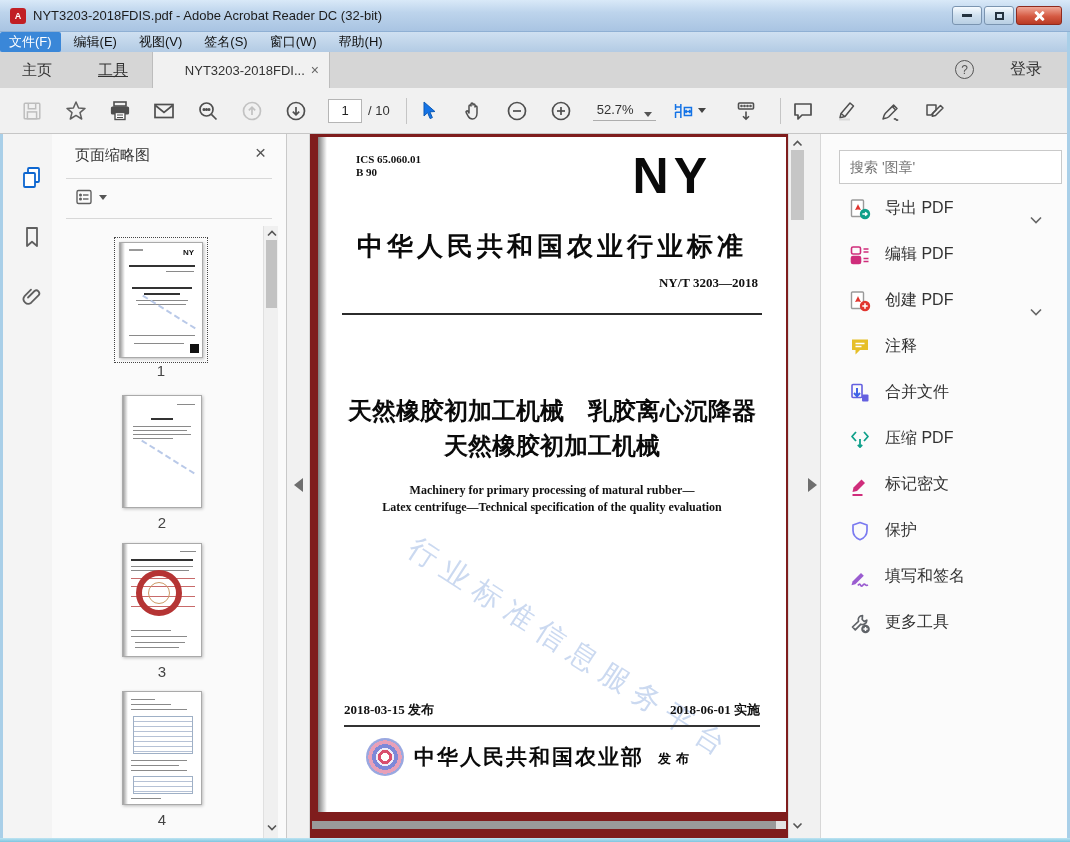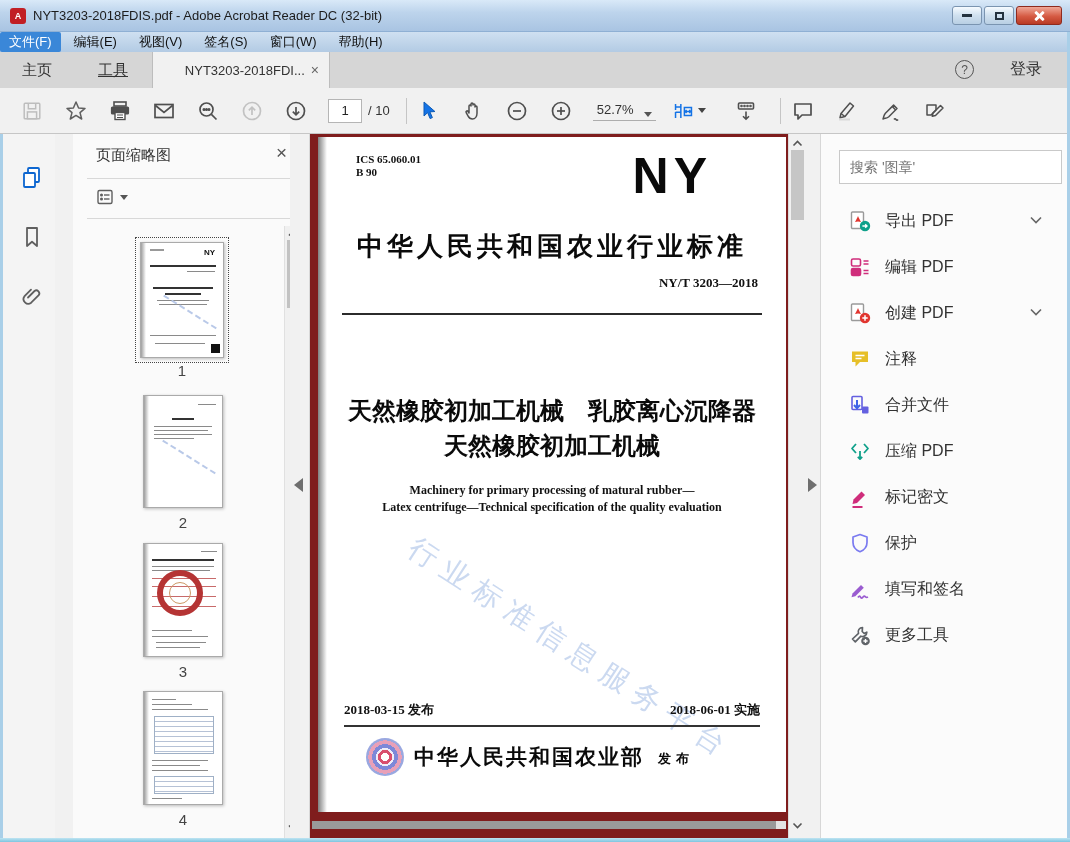--- a/index.html
+++ b/index.html
@@ -51,21 +51,21 @@
   .zoomtxt { font-size:13px; color:#333; margin-right:10px; }
   .caret { width:0; height:0; border-left:4px solid transparent; border-right:4px solid transparent; border-top:5px solid #555; }
   .caret.blue { border-top-color:#444; }
 
   
   .content { position:absolute; left:0; top:134px; width:1070px; height:704px; }
 
   .rail { position:absolute; left:0; top:0; width:55px; height:704px; background:#f4f4f4; border-left:3px solid #a9cfe8; }
   .rail .ric { position:absolute; left:16px; width:26px; height:26px; }
 
-  .thumbpanel { position:absolute; left:73px; top:0; width:235px; height:704px; background:#fafafa; border-right:1px solid #c9c9c9; }
+  .thumbpanel { position:absolute; left:52px; top:0; width:235px; height:704px; background:#fafafa; border-right:1px solid #c9c9c9; }
   .tp-title { position:absolute; left:23px; top:12px; font-size:15px; color:#333; }
   .tp-close { position:absolute; left:203px; top:8px; font-size:19px; color:#555; }
   .tp-div1 { position:absolute; left:14px; top:44px; width:206px; height:1px; background:#d8d8d8; }
   .tp-opts { position:absolute; left:23px; top:54px; display:flex; align-items:center; gap:6px; }
   .tp-div2 { position:absolute; left:14px; top:84px; width:206px; height:1px; background:#d8d8d8; }
 
   .mini { position:absolute; background:#fff; border:1px solid #aaa; box-shadow:1px 1px 3px rgba(0,0,0,.25); overflow:hidden; }
   .mini::before { content:""; position:absolute; left:0; top:0; bottom:0; width:5px;
     background:linear-gradient(to right, rgba(0,0,0,.38), rgba(0,0,0,0)); }
   .mini.sel { outline:1px dotted #444; outline-offset:4px; }
@@ -119,21 +119,21 @@
   .hscroll .thumb { position:absolute; left:0; top:0; width:464px; height:8px; background:#9a9a9a; }
 
   .vscroll { position:absolute; left:788px; top:0; width:18px; height:704px; background:#f1f1f1; border-left:1px solid #dcdcdc; }
   .vscroll .thumb { position:absolute; left:2px; top:16px; width:13px; height:70px; background:#c6c6c6; }
   .chev { position:absolute; left:3px; }
 
   .rightpanel { position:absolute; left:820px; top:0; width:247px; height:704px; background:#fbfbfb; border-left:1px solid #d7d7d7; }
   .searchbox { position:absolute; left:18px; top:16px; width:223px; height:34px; background:#fff;
     border:1px solid #c9c9c9; font-size:14px; color:#9a9a9a; padding-left:10px; font-family:"Liberation Sans",sans-serif; }
   .toollist { position:absolute; left:0; top:64px; width:247px; }
-  .trow { position:relative; height:46px; display:flex; align-items:center; padding-left:28px; }
+  .trow { position:relative; height:46px; display:flex; align-items:flex-start; padding-left:28px; }
   .trow .ic { width:22px; height:22px; margin-right:14px; flex:none; }
   .trow .tl2 { font-size:16px; color:#323232; }
   .trow .chv { position:absolute; right:26px; top:18px; }
 
   .border-right { position:absolute; right:0; top:32px; width:3px; height:810px; background:#a9cfe8; }
   .border-bottom { position:absolute; left:0; top:838px; width:1070px; height:4px;
     background:linear-gradient(#bfe4f2, #7ec5e0); }
 </style>
 </head>
 <body>

